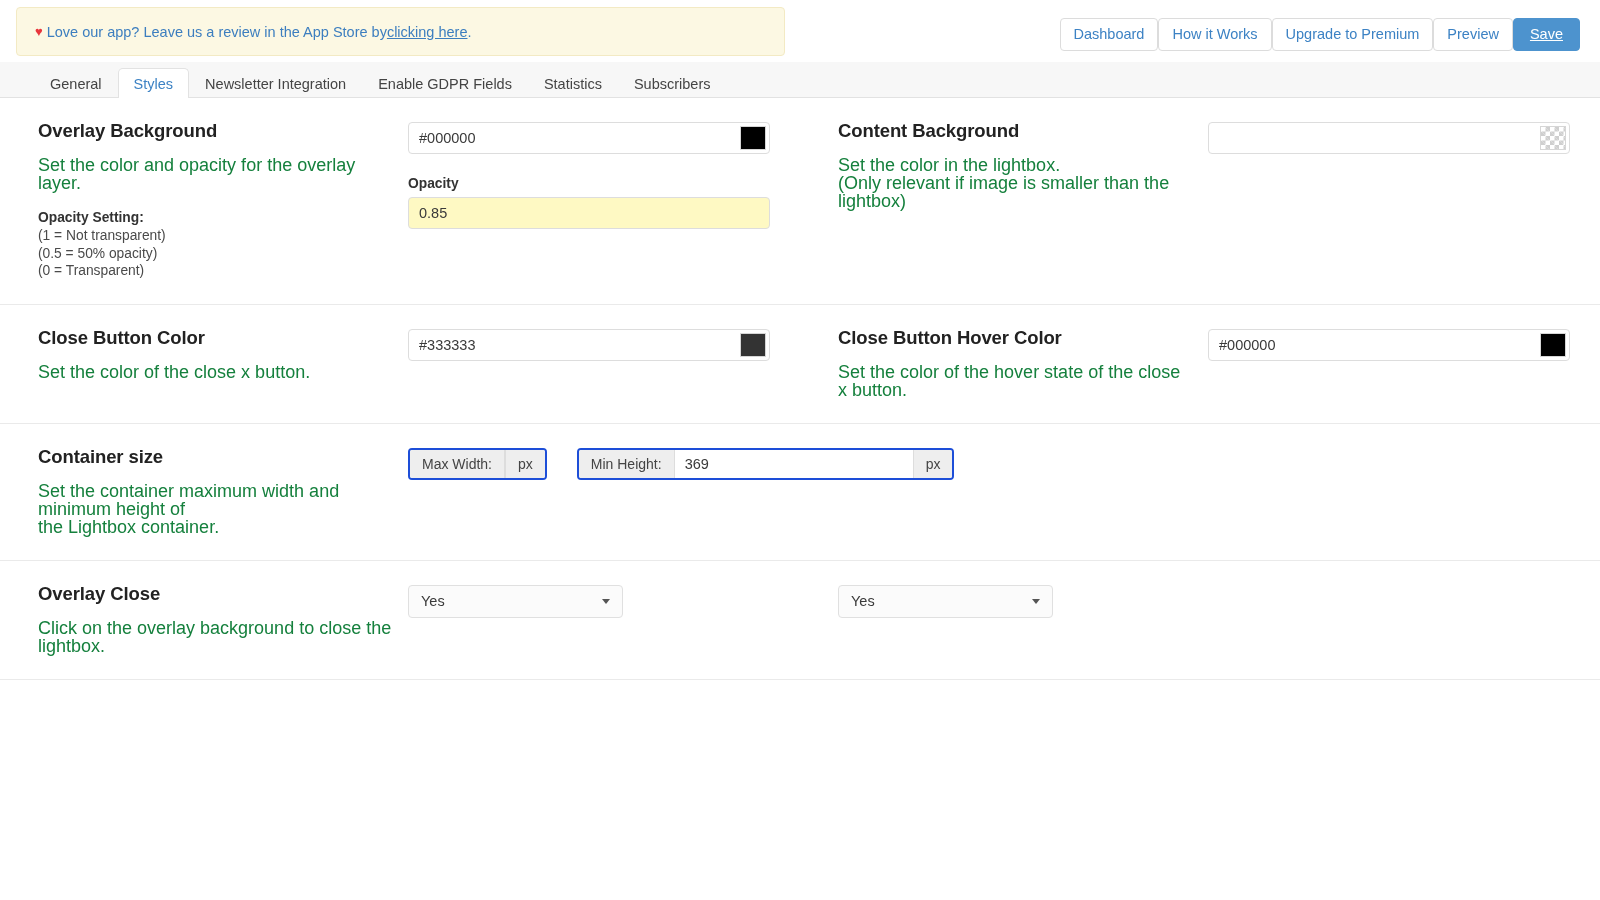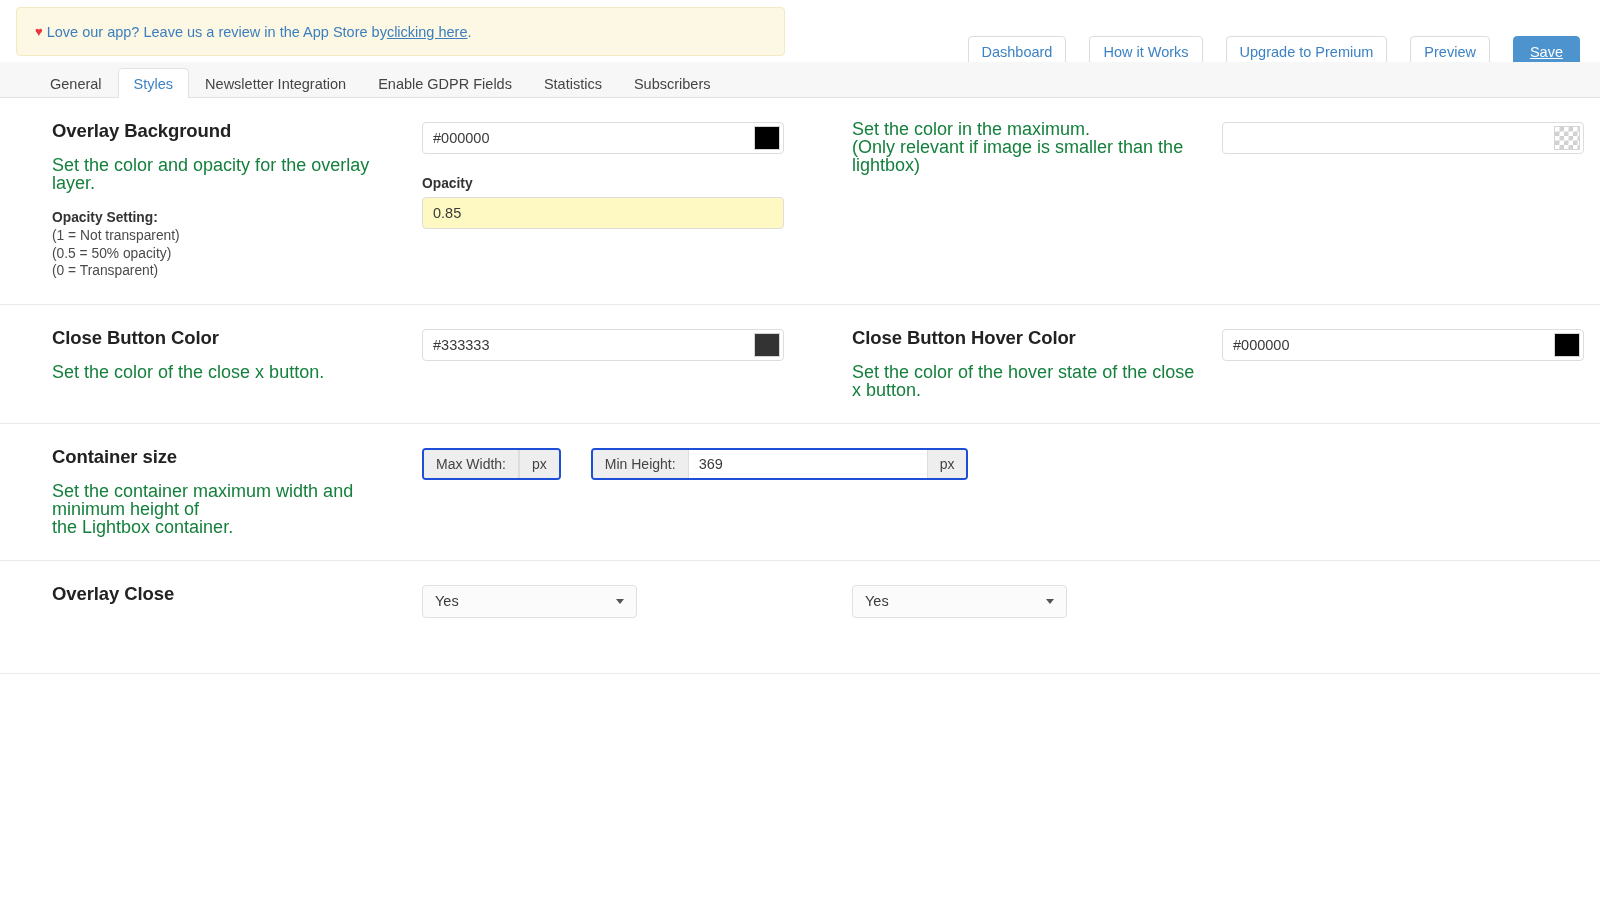--- a/index.html
+++ b/index.html
@@ -43,23 +43,23 @@
     line-height: 1;
   }
   .notice-link {
     color: #3c7ebf;
     text-decoration: underline;
   }
 
   .actions {
     position: absolute;
     right: 20px;
-    top: 36px;
-    display: flex;
-    gap: 23px;
+    top: 18px;
+    display: flex;
+    gap: 0;
     align-items: center;
   }
   .btn {
     height: 33px;
     padding: 0 13px;
     display: inline-flex;
     align-items: center;
     justify-content: center;
     border: 1px solid #dcdcdc;
     border-radius: 4px;
@@ -118,22 +118,23 @@
     min-height: 80px;
   }
   .row.r1 { min-height: 167px; }
   .row.r2 { min-height: 116px; }
   .row.r3 { min-height: 120px; }
   .row.r4 { min-height: 113px; }
 
   .col {
     width: 50%;
     display: flex;
-    padding-left: 52px;
+    padding-left: 26px;
     padding-right: 10px;
+    margin-left: 12px;
   }
   .col-label { width: 370px; flex: none; padding-right: 16px; }
   .col-field { flex: 1; padding-top: 2px; }
 
   h3.section-title {
     margin: 0 0 14px 0;
     font-size: 18.5px;
     font-weight: bold;
     color: #222222;
     letter-spacing: -0.1px;
@@ -321,21 +322,22 @@
         <div class="spacer-22"></div>
         <p class="field-label">Opacity</p>
         <div class="text-input">
           <span>0.85</span>
         </div>
       </div>
     </div>
 
     <div class="col">
       <div class="col-label">
-        <p class="desc">Set the color in the maximum.</p>
+        <h3 class="section-title">Content Background</h3>
+        <p class="desc">Set the color in the lightbox.</p>
         <p class="desc">(Only relevant if image is smaller than the lightbox)</p>
       </div>
       <div class="col-field">
         <div class="color-input">
           <span></span>
           <span class="swatch transparent"></span>
         </div>
       </div>
     </div>
   </div>
@@ -390,20 +392,21 @@
         </div>
       </div>
     </div>
   </div>
 
   <div class="row r4">
 
     <div class="col">
       <div class="col-label">
         <h3 class="section-title">Overlay Close</h3>
+        <p class="desc">Click on the overlay background to close the lightbox.</p>
       </div>
       <div class="col-field">
         <div class="select">
           <span>Yes</span>
           <span class="caret"></span>
         </div>
       </div>
     </div>
 
     <div class="col">

